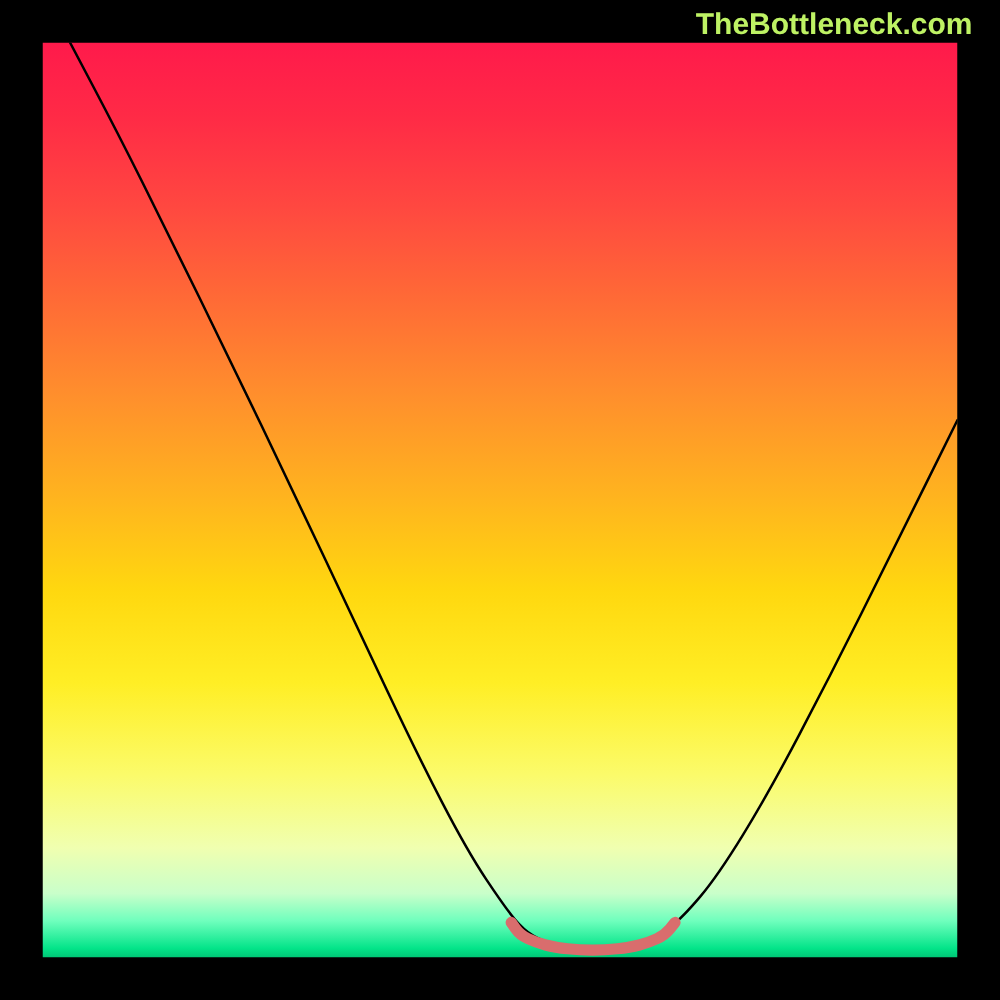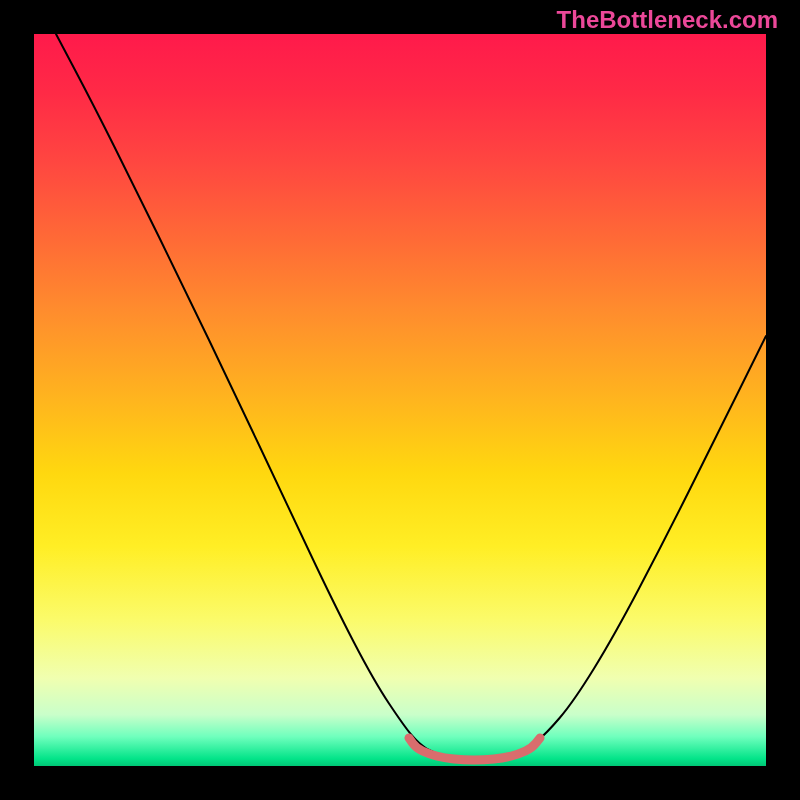--- a/index.html
+++ b/index.html
@@ -43,21 +43,21 @@
     inset: 0;
     overflow: visible;
   }
   .watermark {
     position: absolute;
     top: 6px;
     right: 22px;
     font-family: Arial, Helvetica, sans-serif;
     font-size: 24px;
     font-weight: 700;
-    color: #ec4899;
+    color: #bef264;
     letter-spacing: 0px;
   }
 </style>
 </head>
 <body>
 
 <div class="frame">
   <div class="gradient"></div>
   <svg class="curve" viewBox="0 0 732 732" preserveAspectRatio="none">
     <path id="curve-main" fill="none" stroke="#000000" stroke-width="2" d="M 22 0 Q 22 0 41 36 Q 60 72 80 112 Q 100 152 125 203 Q 150 254 175 306 Q 200 358 225 411 Q 250 464 275 517 Q 300 570 320 608.5 Q 340 647 355 669.5 Q 370 692 377.5 701 Q 385 710 392.5 714.5 Q 400 719 410 721.5 Q 420 724 434 725 Q 448 726 461.5 724 Q 475 722 485 717.5 Q 495 713 503.5 706.5 Q 512 700 526 683.5 Q 540 667 560 634.5 Q 580 602 605 554.5 Q 630 507 655 457 Q 680 407 706 354.5 T 732 302 " stroke-linecap="round"></path>

